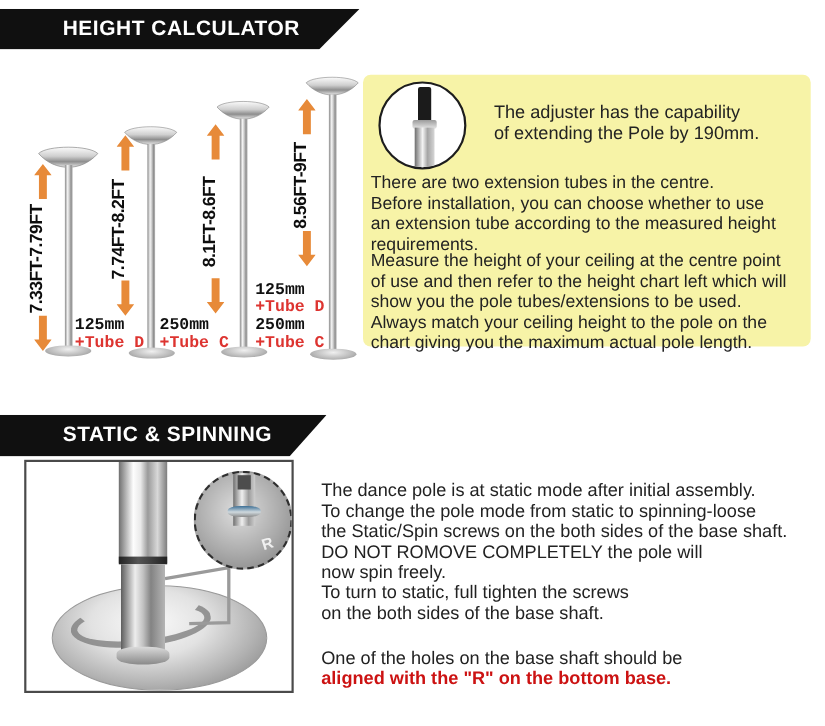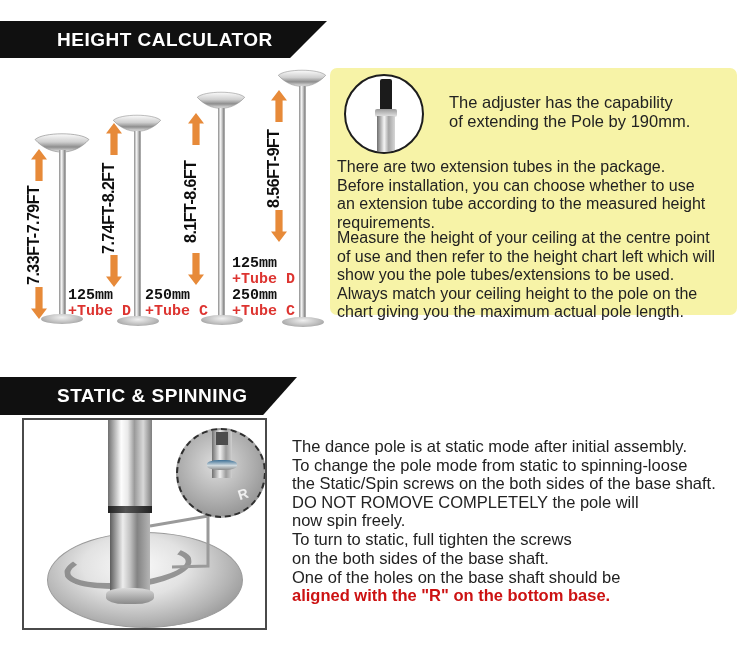--- a/index.html
+++ b/index.html
@@ -8,21 +8,21 @@
     --tube-red:#dd3430; --emphasis-red:#cc1212; --body-text:#222222;
   }
   *{margin:0;padding:0;box-sizing:border-box}
   body{background:#fff;font-family:"Liberation Sans",sans-serif;}
   .stage{position:relative;width:750px;height:660px;background:#fff;overflow:hidden;}
   .abs{position:absolute;}
 
   
   .banner{position:absolute;left:0;background:var(--banner-bg);color:var(--banner-text);
     font-weight:bold;font-size:19px;letter-spacing:.5px;line-height:37px;padding-left:57px;}
-  .banner1{top:21px;width:327px;height:37px;clip-path:polygon(0 0,100% 0,88.7% 100%,0 100%);}
+  .banner1{top:8px;width:327px;height:37px;clip-path:polygon(0 0,100% 0,88.7% 100%,0 100%);}
   .banner2{top:377px;width:297px;height:38px;clip-path:polygon(0 0,100% 0,88.6% 100%,0 100%);line-height:38px;}
 
   
   .arrow{position:absolute;width:16px;height:34px;color:var(--arrow-orange);}
   .arrow svg{display:block;width:100%;height:100%;}
   .arrow.down{transform:scaleY(-1);}
   .range-label{position:absolute;writing-mode:vertical-rl;transform:rotate(180deg);
     font-weight:bold;font-size:16px;letter-spacing:-.5px;color:#0d0d0d;text-align:center;width:22px;}
   .dome{position:absolute;}
   .dome svg{display:block;width:100%;height:100%;}
@@ -75,21 +75,21 @@
   .inset-ring{position:absolute;left:29px;top:30px;width:30px;height:10px;border-radius:40%;
     background:linear-gradient(180deg,#3c6f95,#cfd9de 55%,#8b8b8b);}
   .inset-r{position:absolute;left:60px;top:56px;font-size:14px;font-weight:bold;
     color:rgba(255,255,255,.82);transform:rotate(-18deg);}
 
   
   .static-text{position:absolute;left:292px;color:var(--body-text);
     font-size:16.5px;line-height:18.5px;white-space:pre-line;}
   .sp1{top:437px;width:452px;}
   .sp2{top:530px;width:452px;}
-  .sp3{top:549px;width:452px;}
+  .sp3{top:571px;width:452px;}
   .red-line{display:block;color:var(--emphasis-red);font-weight:bold;}
 </style>
 </head>
 <body>
 
 <div class="stage">
 
   
   <svg width="0" height="0" aria-hidden="true">
     <defs>
@@ -201,21 +201,21 @@
 
   
   <div class="info-box"></div>
   <div class="adj-circle">
     <div class="adj-rod"></div>
     <div class="adj-collar"></div>
     <div class="adj-tube"></div>
   </div>
   <div class="info-text adj-note">The adjuster has the capability
 of extending the Pole by 190mm.</div>
-  <div class="info-text info-p1">There are two extension tubes in the package.
+  <div class="info-text info-p1">There are two extension tubes in the centre.
 Before installation, you can choose whether to use
 an extension tube according to the measured height
 requirements.</div>
   <div class="info-text info-p2">Measure the height of your ceiling at the centre point
 of use and then refer to the height chart left which will
 show you the pole tubes/extensions to be used.
 Always match your ceiling height to the pole on the
 chart giving you the maximum actual pole length.</div>
 
   

